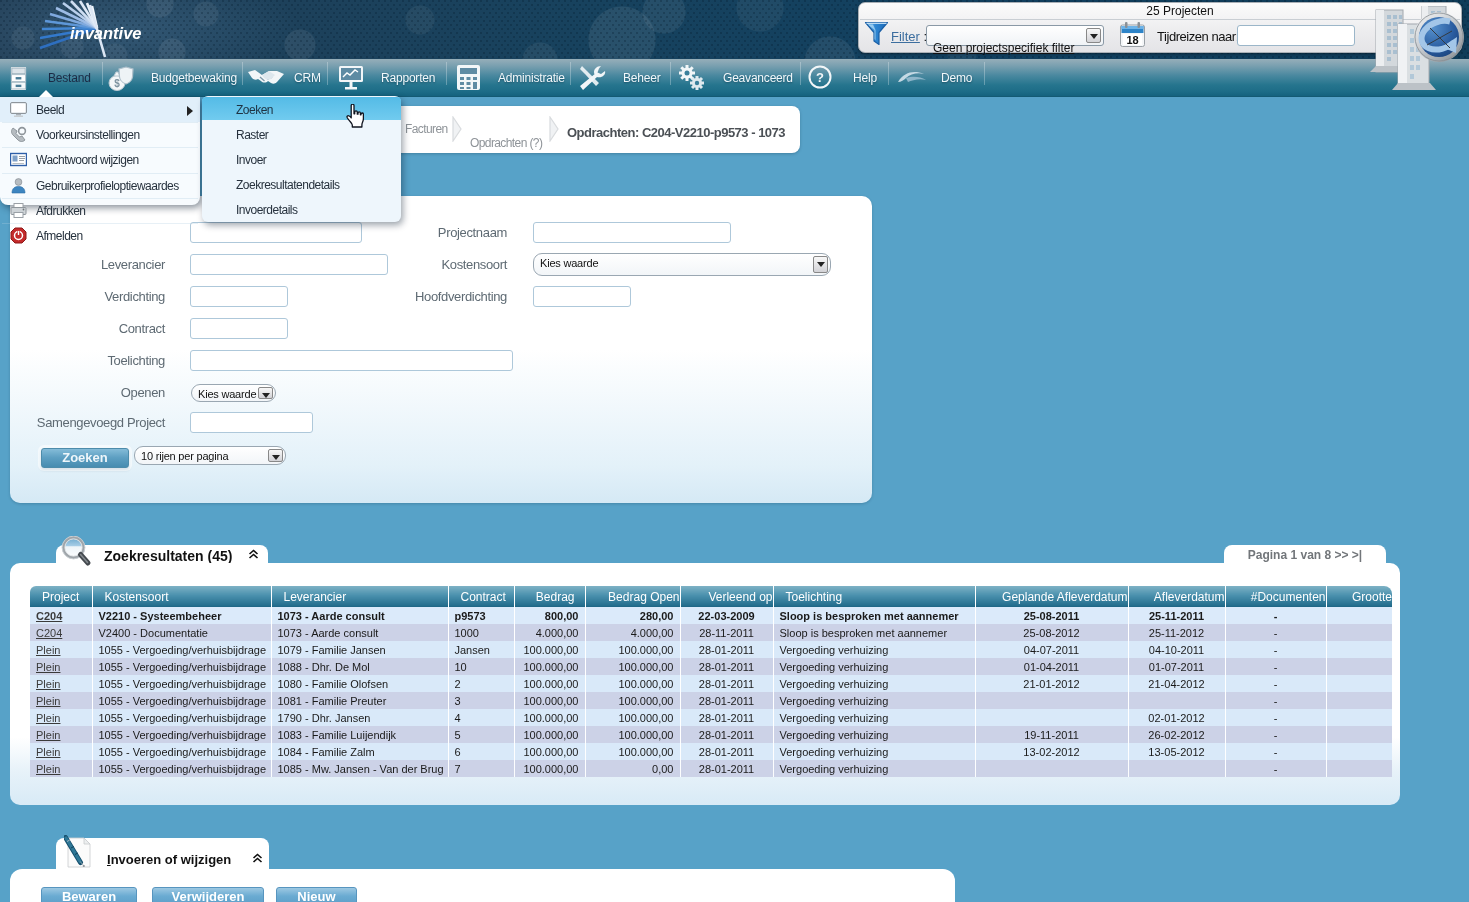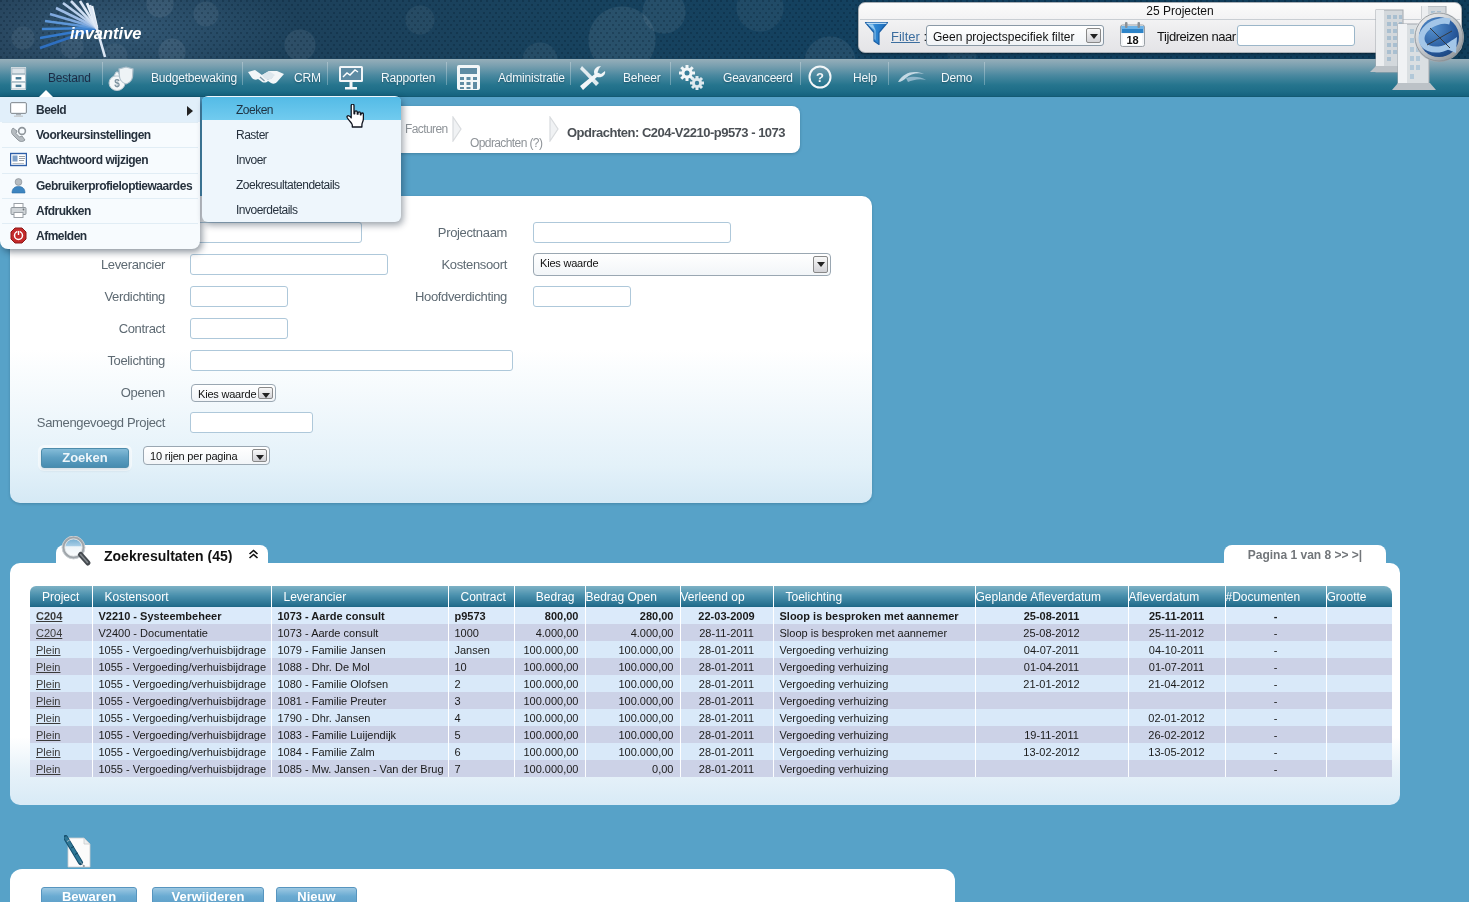--- a/index.html
+++ b/index.html
@@ -36,35 +36,35 @@
   border-bottom:1px solid #145a73; }
 .mdiv { top:62px; width:1px; height:23px; background:rgba(255,255,255,.28); }
 .mtext { top:71px; font-size:12px; letter-spacing:-0.2px; color:#f2f8fb; text-shadow:0 1px 2px rgba(0,40,60,.5); }
 
 #fpanel { left:858px; top:2px; width:604px; height:51px; background:linear-gradient(#fbfbfb,#ececee 60%,#e4e4e7);
   border:1px solid #aab0b6; border-radius:7px; box-shadow:0 1px 3px rgba(0,0,0,.4); }
 #ftitle { left:878px; top:4px; width:604px; height:14px; font-size:12px; color:#111; text-align:center; }
 #fsep { left:860px; top:19px; width:600px; height:1px; background:#c9ced3; }
 .flabel { font-size:13px; color:#111; }
 #fcombo { left:926px; top:25px; width:178px; height:21px; background:linear-gradient(#fff,#f0f3f6); border:1px solid #8a99a6; border-radius:3px; }
-#fcombo .cbtxt { position:absolute; left:6px; top:4px; font-size:12px; color:#111; }
+#fcombo .cbtxt { position:absolute; left:6px; top:15px; font-size:12px; color:#111;text-decoration:underline; }
 #ftinput { left:1237px; top:25px; width:118px; height:21px; background:#fff; border:1px solid #9bb6c9; border-radius:3px; }
 .cbbtn { position:absolute; right:2px; top:2px; bottom:2px; width:15px; background:linear-gradient(#f8f8f8,#d2d2d6); border:1px solid #888; border-radius:2px; }
 .cbbtn:after { content:""; position:absolute; left:3px; top:5px; border-left:4px solid transparent; border-right:4px solid transparent; border-top:5px solid #222; }
 
 #bc { left:283px; top:106px; width:517px; height:47px; background:#fff; border-radius:8px; box-shadow:0 1px 3px rgba(0,30,50,.25); }
 .bct { position:absolute; font-size:12px; letter-spacing:-0.6px; color:#8e9398; white-space:nowrap; }
 .bcb { position:absolute; font-size:13px; font-weight:bold; letter-spacing:-0.5px; color:#4b5055; white-space:nowrap; }
 
 #form { left:10px; top:196px; width:862px; height:307px; border-radius:10px;
   background:linear-gradient(#ffffff 0%, #ffffff 50%, #e3f1f9 88%, #d5e9f5 100%);
   box-shadow:0 1px 3px rgba(0,30,50,.2); }
 .flbl { font-size:13px; letter-spacing:-0.35px; color:#5e6a73; text-align:right; }
 .inp { background:#fff; border:1px solid #aec8da; border-radius:3px; height:21px; }
-.wincb { background:linear-gradient(#fff,#f2f5f8); border:1px solid #9aa7b2; border-radius:4px; }
+.wincb { background:linear-gradient(#fff,#f2f5f8); border:1px solid #9aa7b2; border-radius:9px; }
 .wincb .cbtxt { position:absolute; left:6px; top:3px; font-size:11px; letter-spacing:-0.2px; color:#111; }
 #zbtn { left:41px; top:448px; width:88px; height:20px; border-radius:3px;
   background:linear-gradient(#85bcd8, #5d9fc2 48%, #478cb0); border:1px solid #4d8cab;
   color:#eef6fa; font-size:13px; font-weight:bold; text-align:center; line-height:18px;
   box-shadow:0 0 0 3px rgba(255,255,255,.55), 0 2px 3px rgba(0,40,70,.25); }
 
 #res { left:10px; top:563px; width:1390px; height:242px; background:linear-gradient(#ffffff 0%, #ffffff 72%, #e7f2f9 86%, #d8eaf6 100%); border-radius:10px; }
 #ztab { left:56px; top:545px; width:212px; height:22px; background:#fff; border-radius:8px 8px 0 0; }
 #ztab .t { position:absolute; left:48px; top:3px; font-size:14px; font-weight:bold; color:#111; }
 #ztab .c { position:absolute; left:192px; top:4px; font-size:11px; font-weight:bold; color:#111; }
@@ -78,34 +78,34 @@
 #tbl th:last-child { border-radius:0 8px 0 0; }
 #tbl td { height:17px; font-size:11px; color:#1a1a1a; padding:0 0 0 6px; white-space:nowrap; overflow:hidden;
   border-left:1px solid rgba(255,255,255,.85); }
 #tbl td:first-child { border-left:none; }
 #tbl tr.r0 td { background:#d9e9f9; }
 #tbl tr.r1 td { background:#ccd2e7; }
 #tbl tr.sel td { background:#dbeafa; font-weight:bold; }
 #tbl td.num { text-align:right; padding:0 6px 0 0; }
 #tbl td.ctr { text-align:center; padding:0; }
 #tbl th.rgt { text-align:right; padding:0 10px 0 0; }
-#tbl th.ctr { text-align:left; padding:0; }
+#tbl th.ctr { text-align:right; padding:0; }
 #tbl a { color:#3b3b3b; text-decoration:underline; }
 
 #bot { left:10px; top:869px; width:945px; height:40px; background:#fff; border-radius:12px 12px 0 0; }
 #btab { left:56px; top:838px; width:213px; height:31px; background:#fff; border-radius:8px 8px 0 0; }
 #btab .t { position:absolute; left:51px; top:14px; font-size:13px; font-weight:bold; color:#111; }
 #btab .t u { text-decoration:underline; }
 #btab .c { position:absolute; left:196px; top:15px; font-size:11px; font-weight:bold; color:#111; }
 .bbtn { top:887px; height:20px; border-radius:3px; background:linear-gradient(#9dc8e2, #6aabd2 45%, #5b9cc6);
   border:1px solid #5795bf; color:#fff; font-size:13px; font-weight:bold; text-align:center; line-height:17px;
   box-shadow:0 0 0 3px rgba(255,255,255,.6); }
 
-#menu { left:0px; top:97px; width:200px; height:152px; background:#f7fbfe; border-radius:0 0 8px 8px;
-  box-shadow:2px 3px 7px rgba(0,20,40,.45); z-index:50;font-weight:bold; }
+#menu { left:0px; top:97px; width:200px; height:108px; background:#f7fbfe; border-radius:0 0 8px 8px;
+  box-shadow:2px 3px 7px rgba(0,20,40,.45); z-index:50; }
 #menu .row { position:absolute; left:0; width:200px; height:25px; }
 #menu .row .tx { position:absolute; left:36px; top:6px; font-size:12px; letter-spacing:-0.5px; color:#26313d; }
 #menu .hl { background:#e1effa; }
 #menu .arr { position:absolute; left:187px; top:9px; width:0; height:0; border-top:5px solid transparent; border-bottom:5px solid transparent; border-left:6px solid #222; }
 #notch { left:39px; top:90px; width:0; height:0; border-left:7px solid transparent; border-right:7px solid transparent; border-bottom:7px solid #fff; z-index:51; }
 #smenu { left:202px; top:96px; width:199px; height:126px; background:#eef6fc; border-radius:6px; box-shadow:2px 3px 7px rgba(0,20,40,.4); z-index:51; }
 #smenu .row { position:absolute; left:0; width:199px; height:25px; }
 #smenu .row .tx { position:absolute; left:34px; top:6px; font-size:12px; letter-spacing:-0.5px; color:#26313d; }
 #smenu .hl { background:linear-gradient(#54bbe6, #71cbef); border-radius:4px 4px 0 0; }
 .micon { position:absolute; left:10px; top:4px; width:17px; height:17px; }
@@ -370,21 +370,21 @@
 <div class="abs inp" style="left:190px;top:318px;width:98px;height:21px"></div>
 <div class="abs flbl" style="left:-135px;top:353px;width:300px">Toelichting</div>
 <div class="abs inp" style="left:190px;top:350px;width:323px;height:21px"></div>
 <div class="abs flbl" style="left:-135px;top:385px;width:300px">Openen</div>
 <div class="abs wincb" style="left:191px;top:384px;width:85px;height:18px">
         <span class="cbtxt">Kies waarde</span>
         <span class="cbbtn"></span>
       </div>
 <div class="abs flbl" style="left:-135px;top:415px;width:300px">Samengevoegd Project</div>
 <div class="abs inp" style="left:190px;top:412px;width:123px;height:21px"></div>
-<div class="abs wincb" style="left:143px;top:446px;width:127px;height:19px">
+<div class="abs wincb" style="left:134px;top:446px;width:152px;height:19px">
         <span class="cbtxt">10 rijen per pagina</span>
         <span class="cbbtn"></span>
       </div>
     </div>
   <div id="zbtn" class="abs">Zoeken</div>
 
   <div id="ztab" class="abs">
       <span class="t">Zoekresultaten (45)</span>
       <span class="c" style="width:11px">
         <svg style="position:absolute;width:11px;height:11px" viewBox="0 0 11 11">
@@ -579,20 +579,28 @@
             <td class="ctr"></td>
             <td class="ctr"></td>
             <td class="ctr">-</td>
             <td></td>
           </tr>
         </tbody>
       </table>
     </div>
 
   <div id="bot" class="abs"></div>
+  <div id="btab" class="abs">
+      <span class="t"><u>I</u>nvoeren of wijzigen</span>
+      <span class="c" style="width:11px">
+        <svg style="position:absolute;width:11px;height:11px" viewBox="0 0 11 11">
+          <path d="M1.5 5 L5.5 1.5 L9.5 5 M1.5 9 L5.5 5.5 L9.5 9" fill="none" stroke="#111" stroke-width="1.6"></path>
+        </svg>
+      </span>
+    </div>
   <svg class="abs" style="left:64px;top:835px;width:29px;height:33px;z-index:5" viewBox="0 0 29 33" id="noteicon">
 <path d="M4 3 L20 3 L26 9 L26 32 L4 32 Z" fill="#fbfbfb" stroke="#c9ccce" stroke-width="0.8"></path>
 <path d="M20 3 L20 9 L26 9 Z" fill="#eceeef" stroke="#c9ccce" stroke-width="0.8"></path>
 <line x1="1.5" y1="2.5" x2="16.5" y2="27.5" stroke="#17506e" stroke-width="5" stroke-linecap="round"></line>
 <line x1="2" y1="3" x2="16" y2="26.5" stroke="#2e7796" stroke-width="3.2" stroke-linecap="round"></line>
 <line x1="3" y1="6.5" x2="5.8" y2="5" stroke="#9fb6c2" stroke-width="1"></line>
 <line x1="7" y1="13" x2="9.8" y2="11.5" stroke="#10405a" stroke-width="1"></line>
 <line x1="11" y1="19.5" x2="13.8" y2="18" stroke="#10405a" stroke-width="1"></line>
 <path d="M15.2 25.5 L19 30.5 L20.5 31.5 L18.5 28.5 Z" fill="#b0b6ba"></path>
 <circle cx="19.8" cy="31" r="1.1" fill="#8e9499"></circle>

